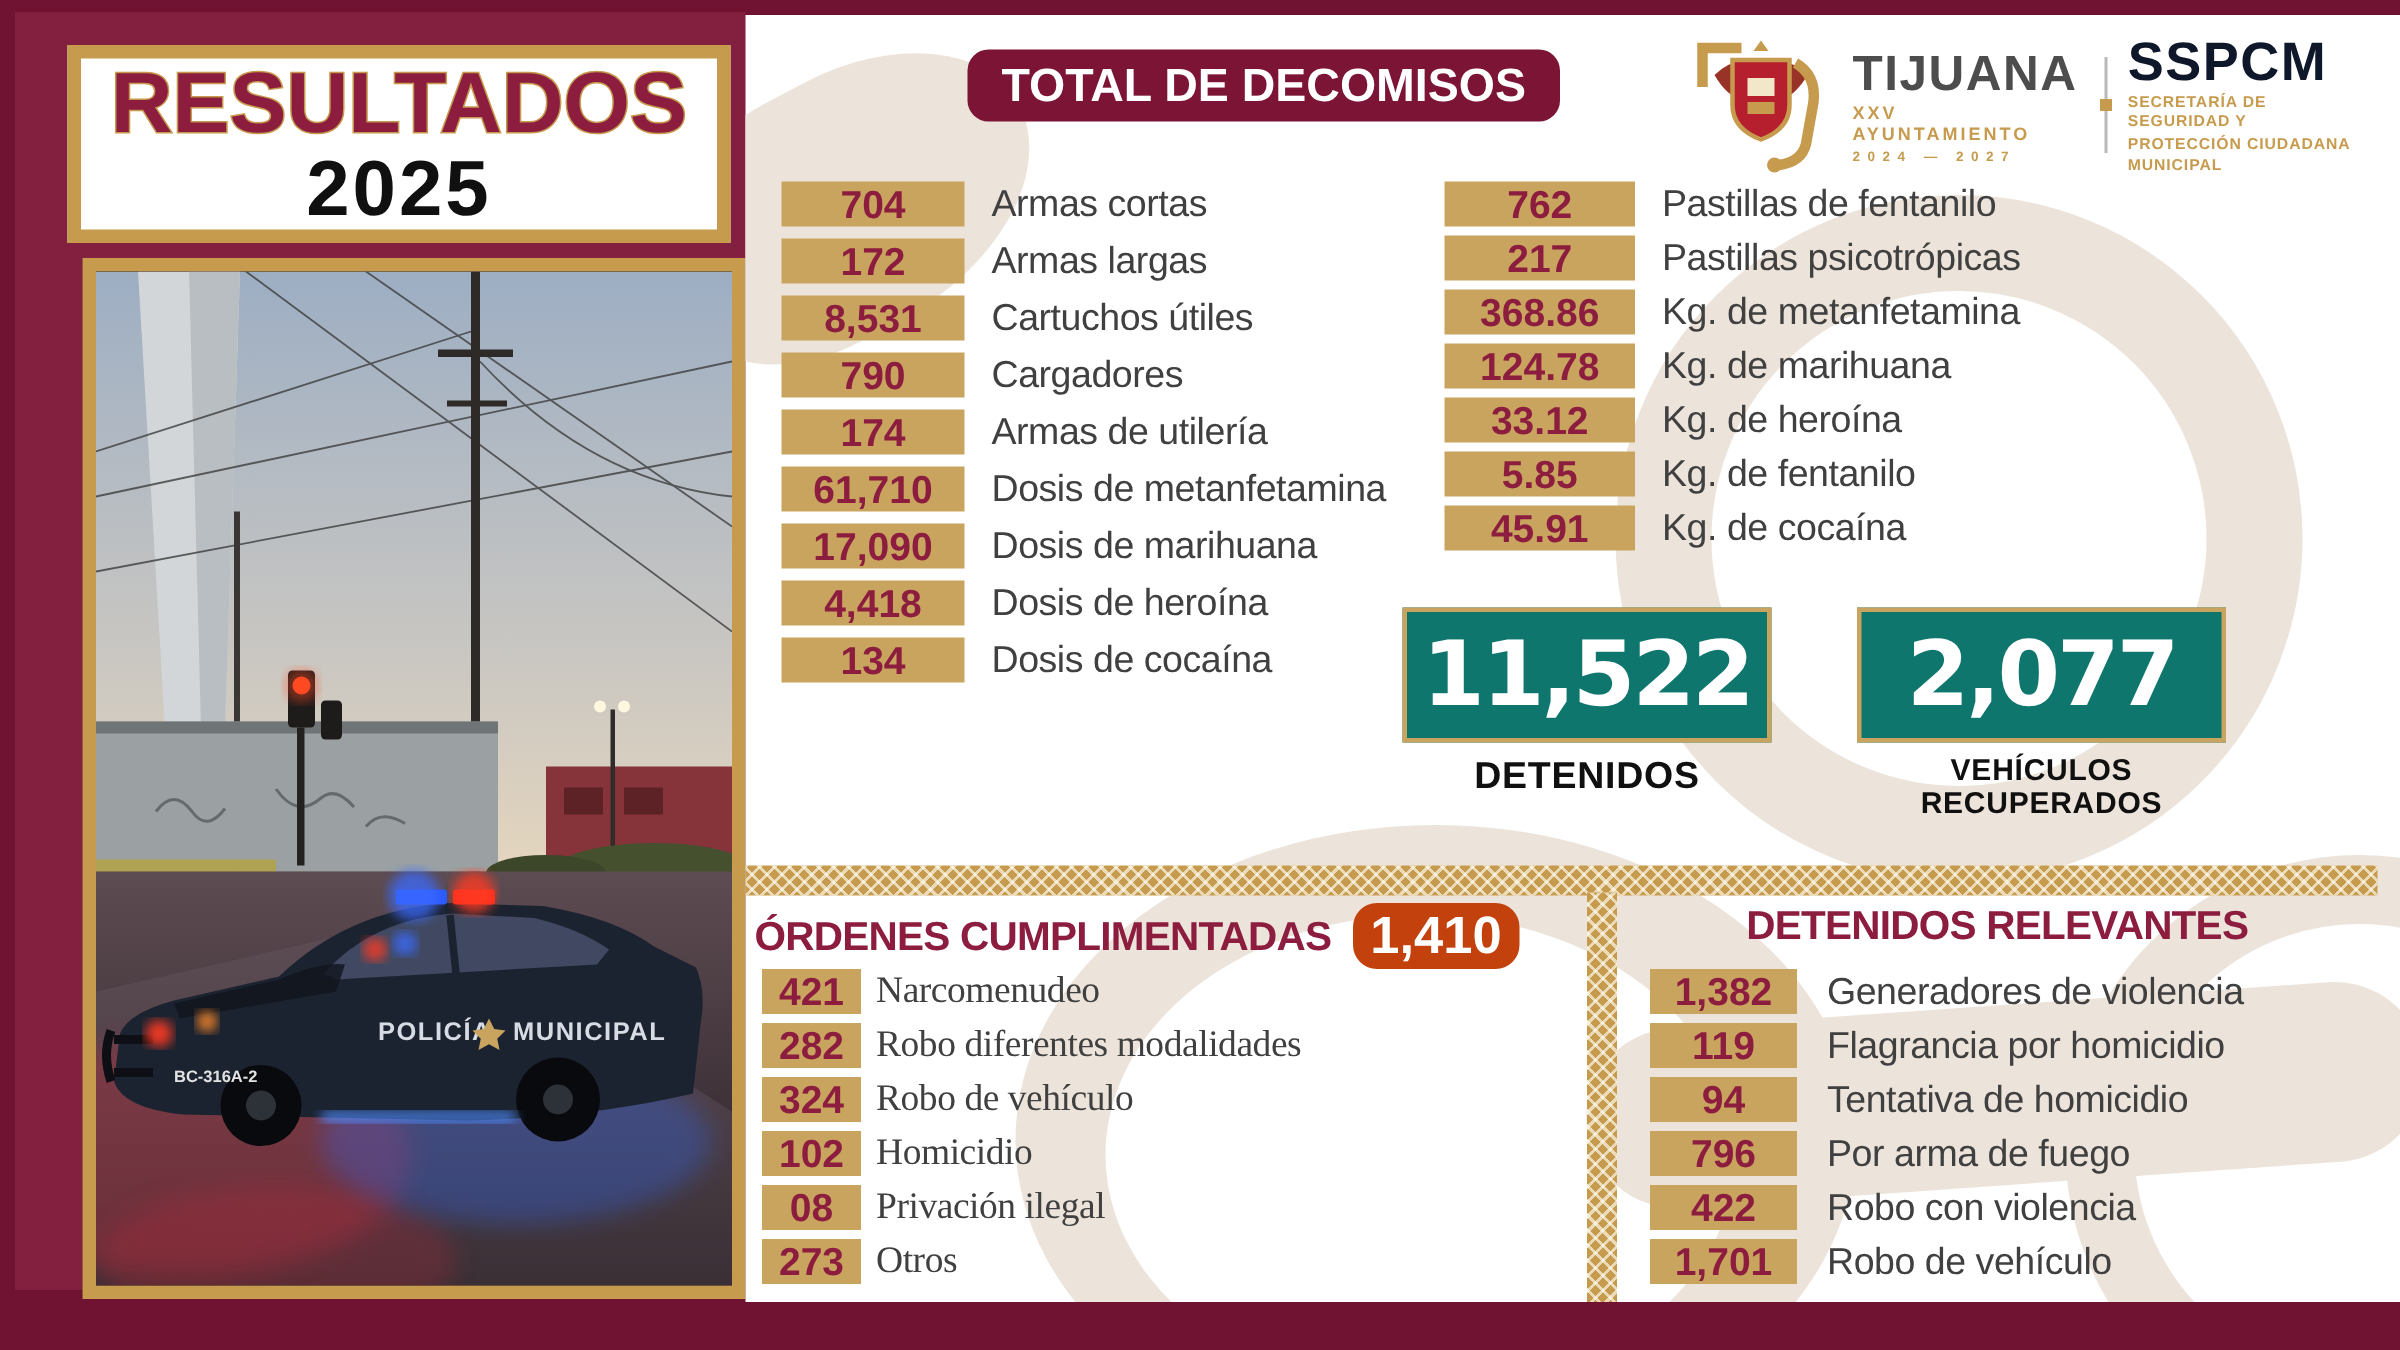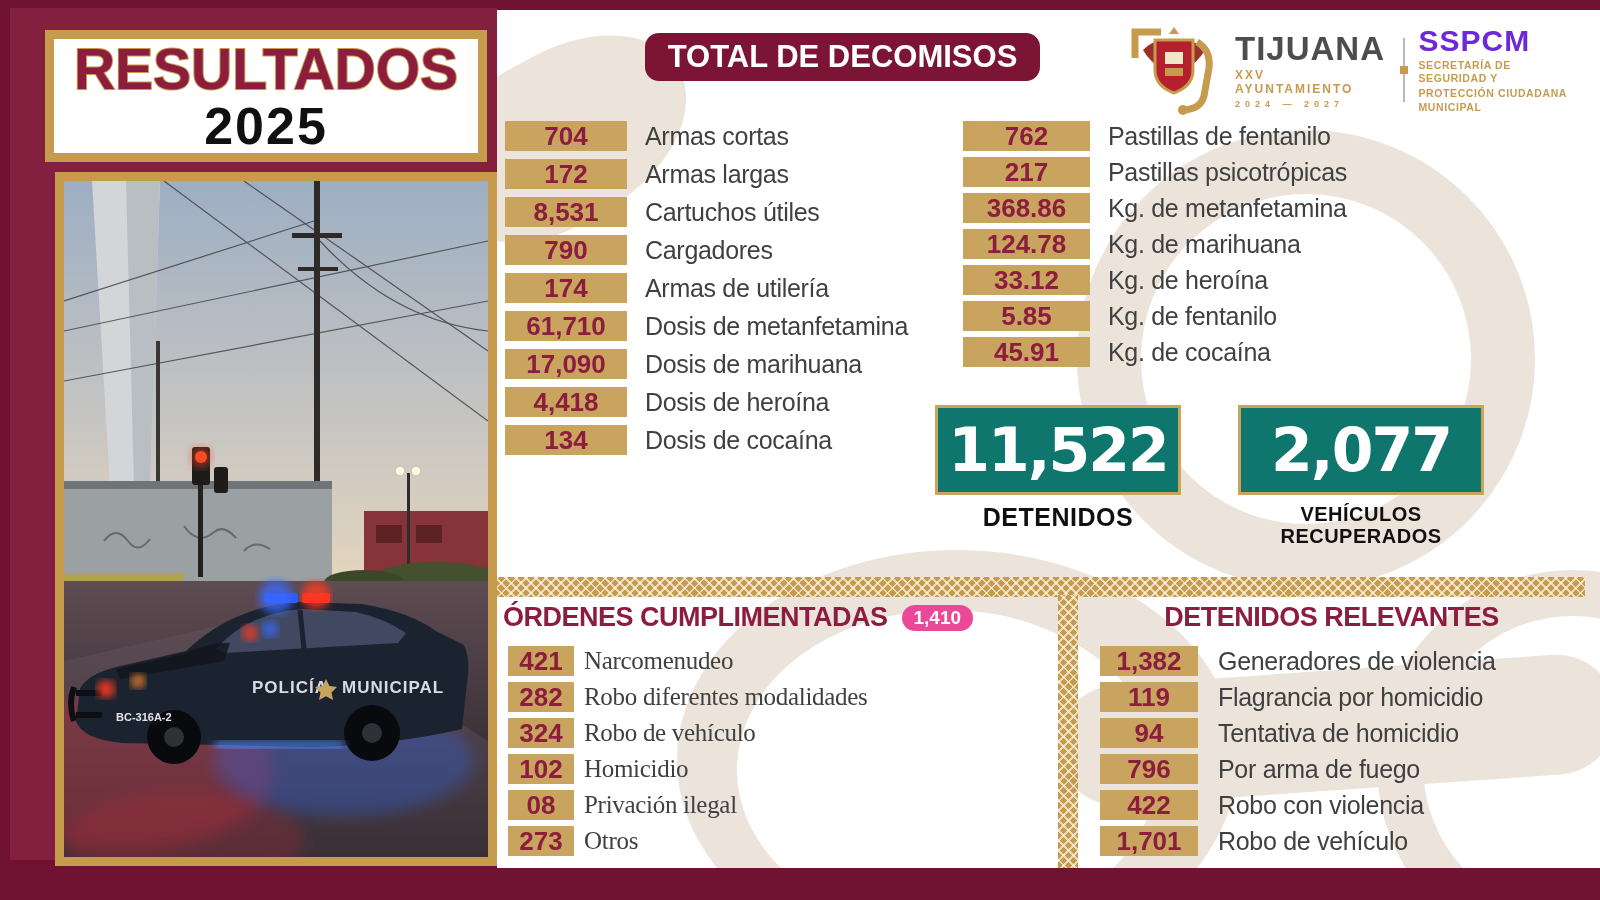--- a/index.html
+++ b/index.html
@@ -42,32 +42,32 @@
   .pill span{color:#fff;font-size:31px;font-weight:800;letter-spacing:0;}
   
   .branding{position:absolute;left:630px;top:10px;width:450px;height:100px;z-index:1;display:flex;align-items:center;}
   .emblem{width:102px;height:92px;flex:0 0 auto;}
   .brand-city{margin-left:6px;}
   .brand-city .city{font-size:33px;font-weight:800;color:#4d4d4d;letter-spacing:1px;line-height:1;}
   .brand-city .sub{font-size:12px;font-weight:700;color:#c79b4e;letter-spacing:2px;margin-top:3px;}
   .brand-city .yrs{font-size:9px;font-weight:700;color:#c79b4e;letter-spacing:5px;margin-top:3px;}
   .brand-div{width:2px;height:64px;background:#b9b9b9;margin:0 14px 0 18px;position:relative;}
   .brand-div i{position:absolute;left:-3px;top:28px;width:8px;height:8px;background:#c79b4e;display:block;}
-  .brand-agency .agency{font-size:30px;font-weight:800;color:#6d28d9;letter-spacing:1px;line-height:1;}
+  .brand-agency .agency{font-size:36px;font-weight:800;color:#0f172a;letter-spacing:1px;line-height:1;}
   .brand-agency .sub{font-size:10.5px;font-weight:700;color:#c79b4e;letter-spacing:.6px;margin-top:3px;line-height:1.3;}
   
   .stat-col{position:absolute;z-index:1;}
   .row{display:flex;align-items:center;}
   .numbox{
     display:block;height:30px;line-height:30px;text-align:center;
     background:#c9a45f;color:#8c1d3f;font-weight:800;font-size:26px;
     padding:0 2px;box-sizing:border-box;
   }
   .lab{color:#404040;font-size:25px;margin-left:18px;white-space:nowrap;letter-spacing:-0.3px;}
-  #col1{left:8px;top:111px;}   #col1 .row{margin-bottom:8px;} #col1 .numbox{width:122px;}
+  #col1{left:24px;top:111px;}   #col1 .row{margin-bottom:8px;} #col1 .numbox{width:122px;}
   #col2{left:466px;top:111px;} #col2 .row{margin-bottom:6px;} #col2 .numbox{width:127px;}
   #ordenes-list{left:11px;top:636px;}    #ordenes-list .row{margin-bottom:6px;} #ordenes-list .numbox{width:66px;} #ordenes-list .lab{margin-left:10px;font-family:Liberation Serif, serif;}
   #relevantes-list{left:603px;top:636px;} #relevantes-list .row{margin-bottom:6px;} #relevantes-list .numbox{width:98px;} #relevantes-list .lab{margin-left:20px;}
   
   .total-wrap{position:absolute;z-index:1;width:246px;text-align:center;}
   .total-box{
     height:90px;box-sizing:border-box;background:#0f766e;border:3px solid #c9a45f;
     display:flex;align-items:center;justify-content:center;
   }
   .total-box span{color:#fff;font-size:60px;font-weight:800;font-family:"DejaVu Sans","Liberation Sans",sans-serif;letter-spacing:-2px;}
@@ -87,22 +87,22 @@
   #band-v{left:561px;top:585px;width:20px;height:273px;
     background:
       repeating-linear-gradient(135deg, rgba(255,255,255,0) 0 5px, rgba(255,252,240,.65) 5px 7px),
       repeating-linear-gradient(45deg, rgba(255,255,255,0) 0 5px, rgba(255,252,240,.65) 5px 7px),
       #c79b4e;}
   
   .sec-header{position:absolute;z-index:1;display:flex;align-items:center;}
   #ordenes-header{left:6px;top:592px;}
   #ordenes-header .t{color:#8c1d3f;font-size:27px;font-weight:800;letter-spacing:-0.5px;}
   .badge{
-    margin-left:14px;background:#ec4899;color:#fff;border-radius:16px;
-    font-size:19px;font-weight:800;padding:2px 12px;
+    margin-left:14px;background:#c2410c;color:#fff;border-radius:16px;
+    font-size:35px;font-weight:800;padding:2px 12px;
   }
   #relevantes-header{left:581px;top:592px;width:507px;justify-content:center;}
   #relevantes-header .t{color:#8c1d3f;font-size:27px;font-weight:800;letter-spacing:-0.5px;}
 </style>
 </head>
 <body>
 
 <div class="left-panel">
   <div class="title-box">
     <div class="title-main">RESULTADOS</div>

